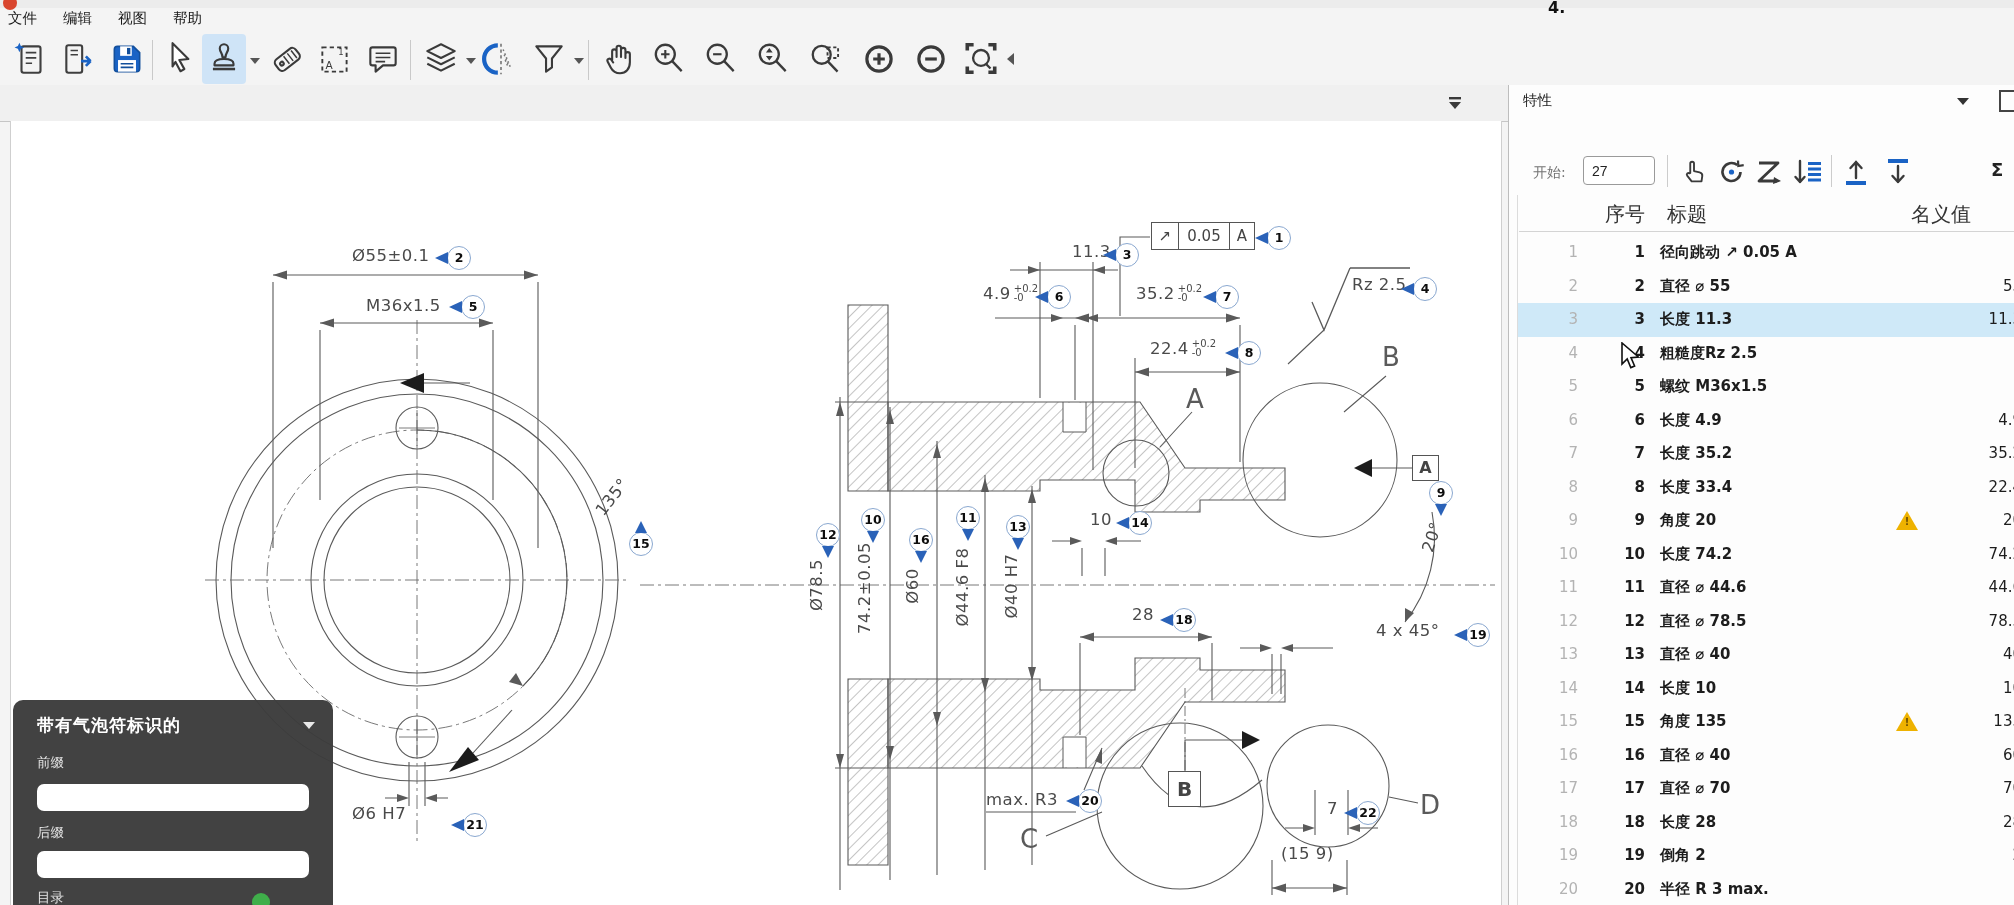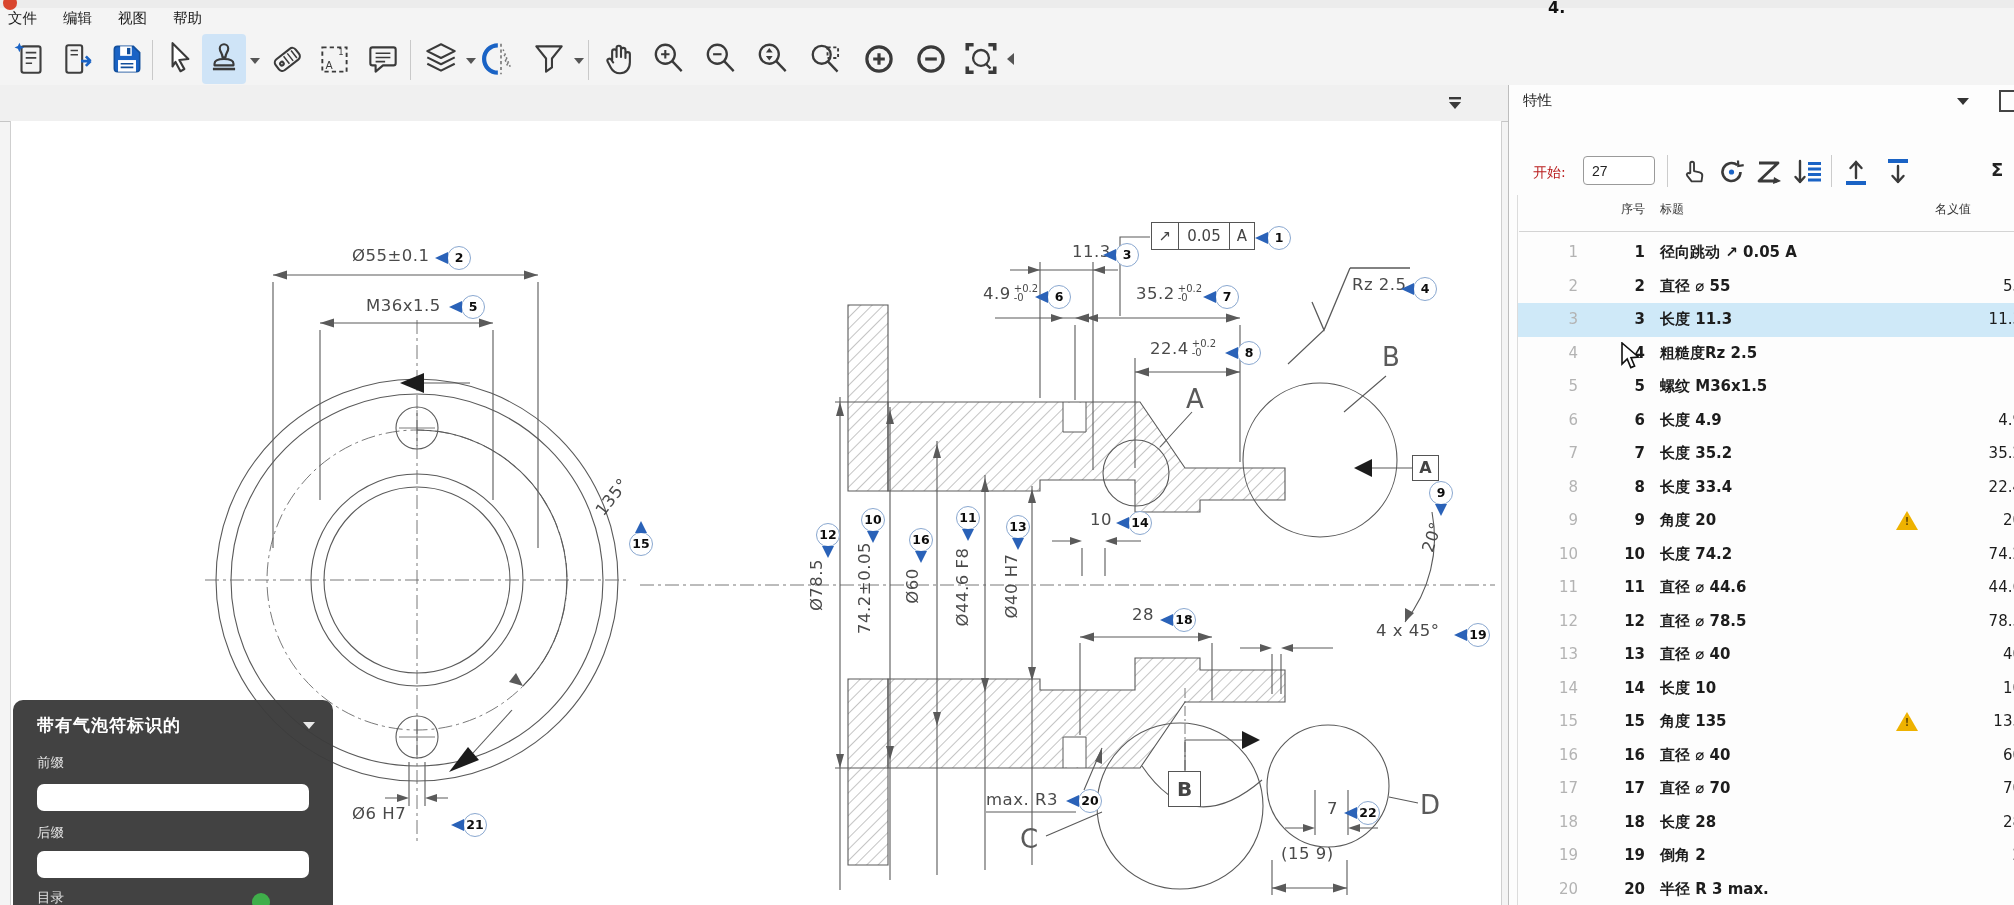--- a/index.html
+++ b/index.html
@@ -48,28 +48,28 @@
   #bubble-title{position:absolute;left:24px;top:14px;font-size:17px;font-weight:bold;letter-spacing:1px;}
   #bubble-caret{position:absolute;right:18px;top:22px;width:0;height:0;border-left:6px solid transparent;border-right:6px solid transparent;border-top:7px solid #e8e8e8;}
   .bp-label{position:absolute;left:24px;font-size:13.5px;color:#e3e3e3;}
   .bp-input{position:absolute;left:24px;width:268px;height:25px;background:#fff;border:none;border-radius:7px;}
   #bp-green{position:absolute;left:239px;top:193px;width:18px;height:18px;border-radius:50%;background:#3fae4a;}
   
   #props{left:1508px;top:85px;width:506px;height:820px;background:#fdfdfd;border-left:1px solid #bdbdbd;z-index:10;overflow:hidden;}
   #props-title{position:absolute;left:14px;top:6px;font-size:14.5px;color:#222;}
   #props-caret{position:absolute;left:448px;top:13px;width:0;height:0;border-left:6px solid transparent;border-right:6px solid transparent;border-top:7px solid #333;}
   #props-pin{position:absolute;left:490px;top:5px;width:18px;height:18px;border:2px solid #444;}
-  #start-label{position:absolute;left:24px;top:79px;font-size:14px;color:#b91c1c;text-align:center;}
+  #start-label{position:absolute;left:24px;top:79px;font-size:14px;color:#737373;text-align:center;}
   #start-input{position:absolute;left:74px;top:71px;width:72px;height:29px;border:1px solid #9a9a9a;border-radius:4px;font-size:14px;padding:0 8px;box-sizing:border-box;color:#222;background:#fff;}
   .pv-sep{position:absolute;top:70px;width:1px;height:32px;background:#ccc;}
   .pbtn{position:absolute;top:68px;width:38px;height:38px;display:flex;align-items:center;justify-content:center;}
   #sigma{position:absolute;left:482px;top:74px;font-size:18px;font-weight:bold;color:#222;}
-  #tbl-head{position:absolute;left:0;top:116px;width:506px;height:30px;font-size:12px;color:#333;}
+  #tbl-head{position:absolute;left:0;top:116px;width:506px;height:30px;font-size:20px;color:#333;}
   #tbl-head .h-num{position:absolute;left:78px;width:58px;text-align:right;}
-  #tbl-head .h-title{position:absolute;left:151px;}
+  #tbl-head .h-title{position:absolute;left:158px;}
   #tbl-head .h-val{position:absolute;left:352px;width:110px;text-align:right;}
   #tbl-rule{position:absolute;left:10px;top:146px;width:496px;height:1px;background:#d4d4d4;}
   #tbl-left{position:absolute;left:8px;top:110px;width:1px;height:795px;background:#dcdcdc;}
   .prow{position:absolute;left:9px;width:520px;height:33.5px;font-size:15px;color:#1d1d1d;}
   .prow.sel{background:#cfe9f8;}
   .prow .idx{position:absolute;left:8px;width:52px;text-align:right;color:#b3b3b3;top:7px;}
   .prow .num{position:absolute;left:69px;width:58px;text-align:right;font-weight:600;top:7px;}
   .prow .ttl{position:absolute;left:142px;top:7px;white-space:nowrap;font-weight:bold;}
   .prow .val{position:absolute;left:372px;width:132px;text-align:right;top:7px;}
   .warn{position:absolute;left:378px;top:7px;width:22px;height:19px;}

